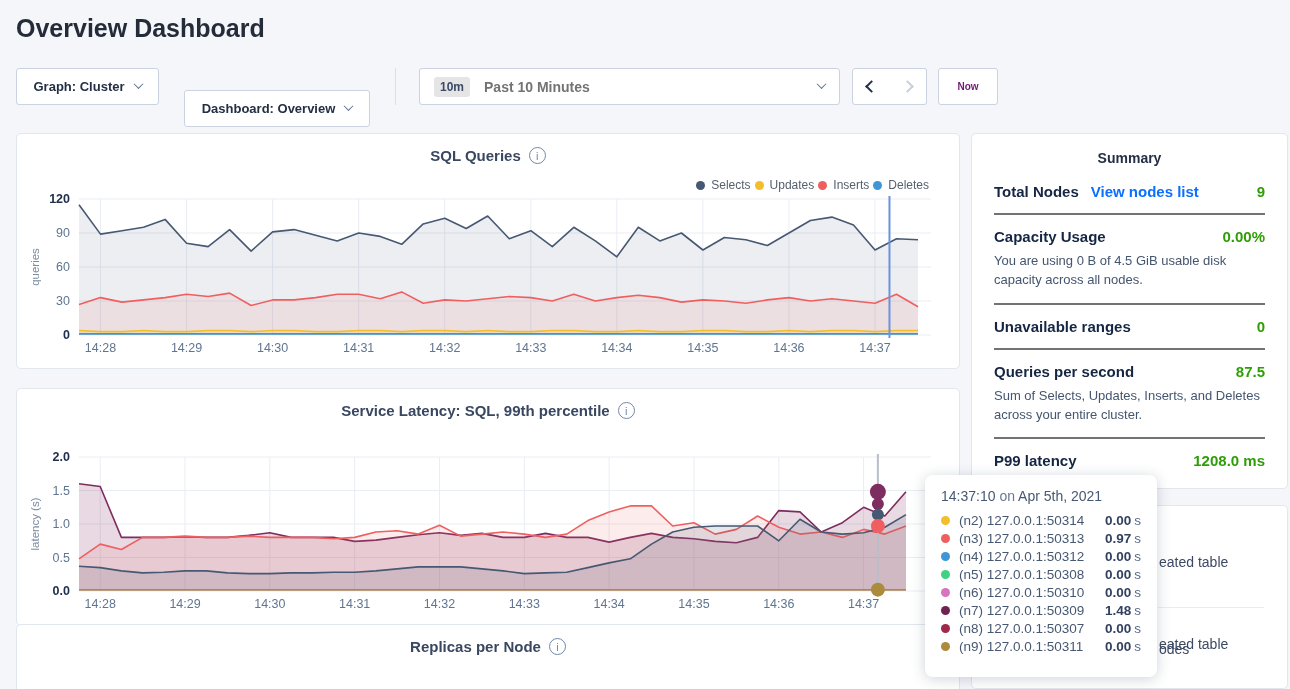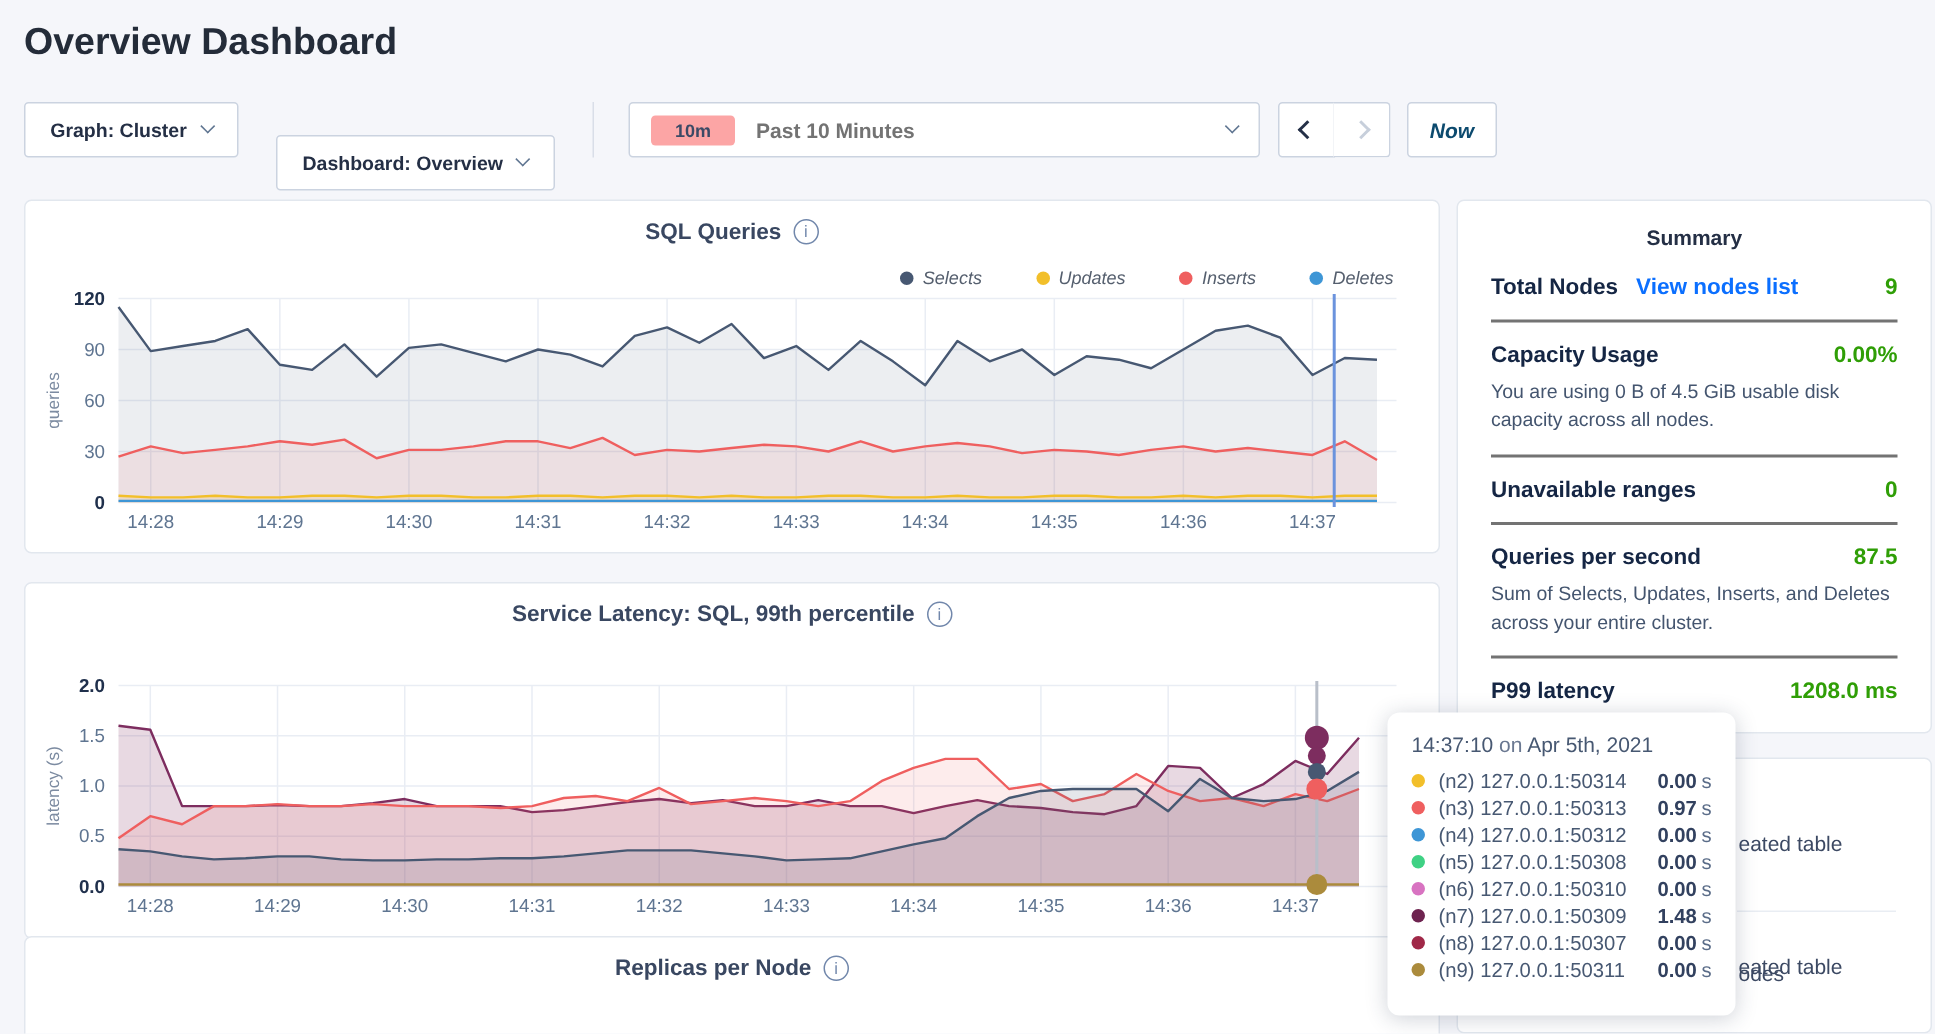--- a/index.html
+++ b/index.html
@@ -23,31 +23,31 @@
   }
   .dd-chev{
     width:7px; height:7px; border-right:1.5px solid #5f7591; border-bottom:1.5px solid #5f7591;
     transform:rotate(45deg) translate(-1px,-1px); margin-left:10px; margin-top:-3px;
   }
   #dd-graph{ left:16px; width:143px; }
   #dd-dashboard{ left:184px; width:186px;margin-top:22px; }
   .ctrl-divider{ position:absolute; left:395px; top:68px; width:1px; height:37px; background:#d9dee8; }
   #time-selector{ left:419px; width:421px; justify-content:flex-start; padding:0 14px; }
   .time-badge{
-    background:#fca5a5; border-radius:3px; padding:3px 16px;
+    background:#e5e5e5; border-radius:3px; padding:3px 6px;
     font-size:12px; font-weight:700; color:#3c4a66; margin-right:14px;
   }
   .time-label{ font-size:14px; font-weight:700; color:#737373; }
   #time-selector .dd-chev{ margin-left:auto; }
   #btn-prev{ left:852px; width:38px; border-radius:3px 0 0 3px; }
   #btn-next{ left:889px; width:38px; border-radius:0 3px 3px 0; border-left:none; }
   .arrow{ width:9px; height:9px; border-left:2px solid #243047; border-bottom:2px solid #243047; }
   .arrow.left{ transform:rotate(45deg); }
   .arrow.right{ transform:rotate(225deg); border-color:#c7cfdb; }
-  #btn-now{ left:938px; width:60px; font-size:14px; color:#0c4a6e;font-style:italic; }
+  #btn-now{ left:938px; width:60px; font-size:10px; color:#701a75; }
   
   .panel{
     position:absolute; background:#fff; border:1px solid #e2e7ee; border-radius:5px;
     overflow:hidden;
   }
   #panel-sql{ left:16px; top:133px; width:944px; height:236px; }
   #panel-lat{ left:16px; top:388px; width:944px; height:238px; }
   #panel-rep{ left:16px; top:624px; width:944px; height:120px; }
   #panel-summary{ left:971px; top:133px; width:317px; height:356px; }
   #panel-events{ left:971px; top:505px; width:317px; height:184px; }
@@ -56,21 +56,21 @@
   }
   .chart-title{
     font-size:15px; font-weight:700; color:#394761; vertical-align:middle;
   }
   .info-icon{
     display:inline-flex; width:17px; height:17px; border:1px solid #7187ab; border-radius:50%;
     align-items:center; justify-content:center; color:#7187ab; font-size:11px;
     margin-left:8px; vertical-align:middle; cursor:pointer;
   }
   .info-icon::after{ content:"i"; }
-  .legend{ position:absolute; top:44px; right:30px; z-index:2; display:flex; gap:36px;font-style:italic; }
+  .legend{ position:absolute; top:44px; right:30px; z-index:2; display:flex; gap:4px; }
   .legend-item{ display:flex; align-items:center; gap:6px; cursor:pointer; }
   .legend-dot{ width:9px; height:9px; border-radius:50%; }
   .legend-label{ font-size:12px; color:#555f6e; }
   .chart-host{ position:absolute; inset:0; }
   
   .sum-inner{ padding:0 22px; }
   .sum-title{ padding:16px 0 4px; text-align:center; font-weight:700; font-size:14px; color:#242f45; }
   .sum-row{ padding:13px 0; border-bottom:2px solid #737373; }
   .sum-row:last-child{ border-bottom:none; }
   .sum-head{ display:flex; align-items:baseline; }

